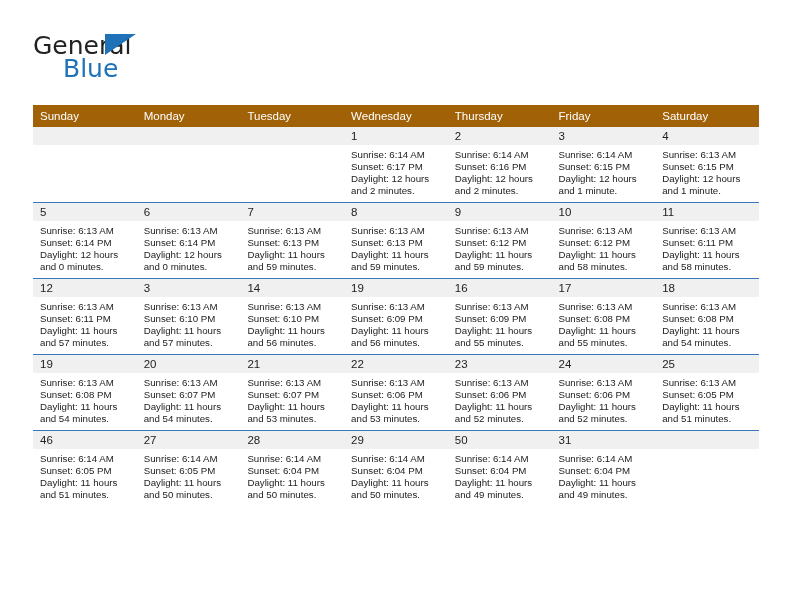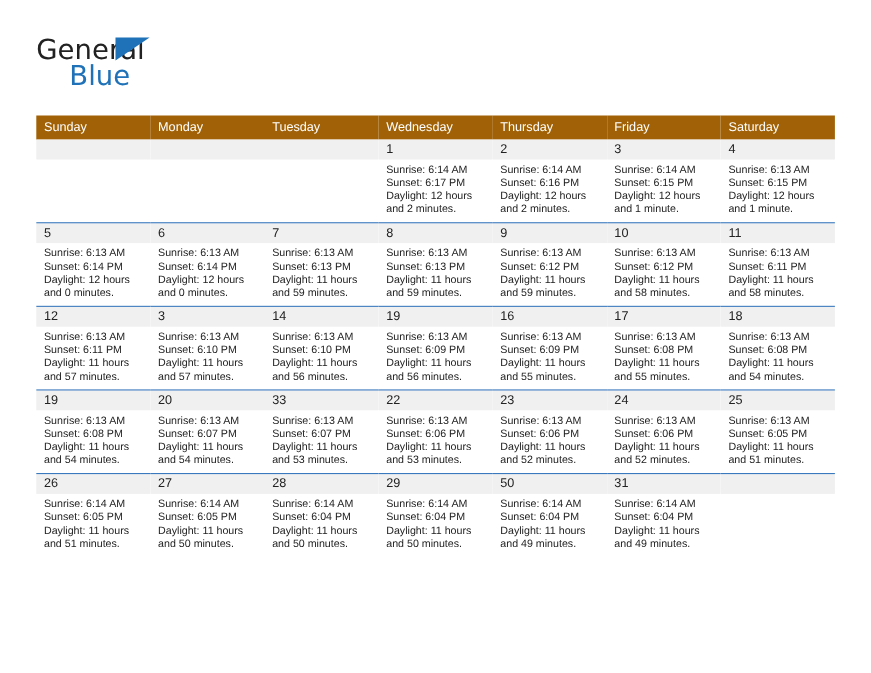--- a/index.html
+++ b/index.html
@@ -362,21 +362,21 @@
           <td>
             <div class="daynum">20</div>
             <div class="cellbody">
               <div>Sunrise: 6:13 AM</div>
               <div>Sunset: 6:07 PM</div>
               <div>Daylight: 11 hours</div>
               <div>and 54 minutes.</div>
             </div>
           </td>
           <td>
-            <div class="daynum">33</div>
+            <div class="daynum">21</div>
             <div class="cellbody">
               <div>Sunrise: 6:13 AM</div>
               <div>Sunset: 6:07 PM</div>
               <div>Daylight: 11 hours</div>
               <div>and 53 minutes.</div>
             </div>
           </td>
           <td>
             <div class="daynum">22</div>
             <div class="cellbody">
@@ -409,21 +409,21 @@
             <div class="cellbody">
               <div>Sunrise: 6:13 AM</div>
               <div>Sunset: 6:05 PM</div>
               <div>Daylight: 11 hours</div>
               <div>and 51 minutes.</div>
             </div>
           </td>
         </tr>
         <tr class="week-row">
           <td>
-            <div class="daynum">26</div>
+            <div class="daynum">46</div>
             <div class="cellbody">
               <div>Sunrise: 6:14 AM</div>
               <div>Sunset: 6:05 PM</div>
               <div>Daylight: 11 hours</div>
               <div>and 51 minutes.</div>
             </div>
           </td>
           <td>
             <div class="daynum">27</div>
             <div class="cellbody">

